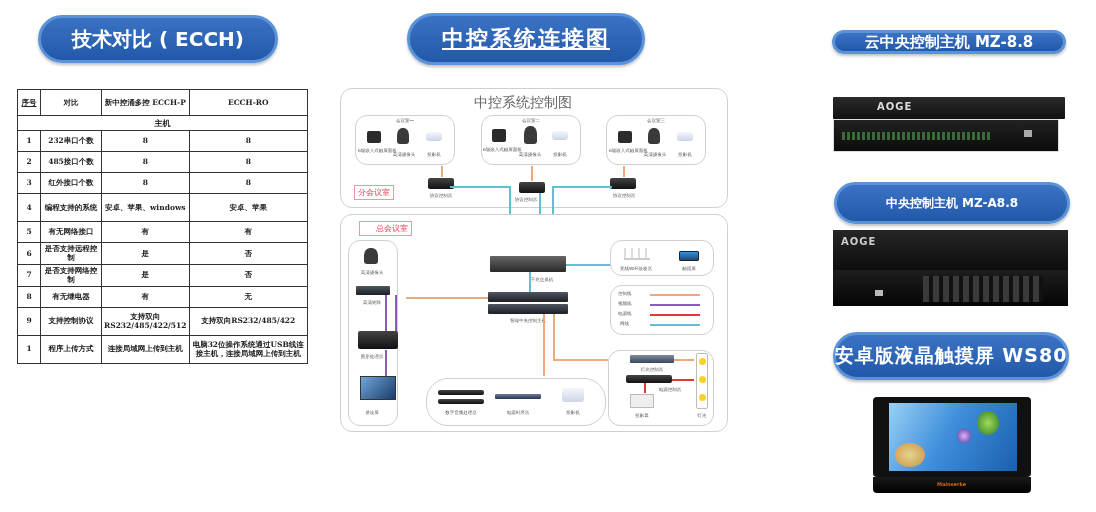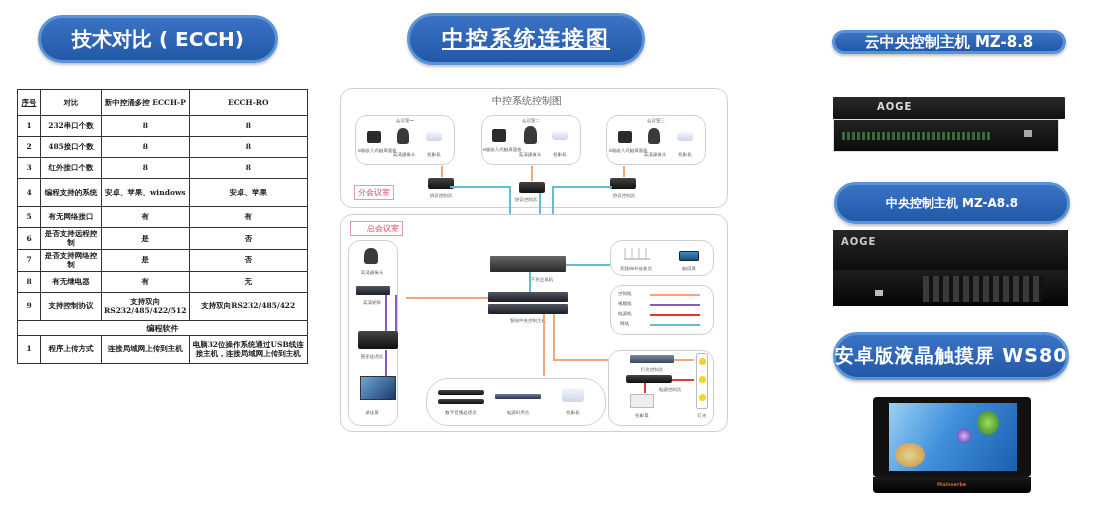--- a/index.html
+++ b/index.html
@@ -57,20 +57,23 @@
 <div class="pill" id="pill-tech">技术对比 ( ECCH)</div>
 
 <table id="compare-table">
   <tbody>
       <tr>
     <th class="c-no">序号</th>
     <th class="c-item">对比</th>
     <th class="c-p">新中控涌多控 ECCH-P</th>
     <th>ECCH-RO</th>
   </tr>
+  <tr class="sec">
+        <td colspan="4">主机</td>
+      </tr>
   <tr class="r1">
     <td>1</td>
     <td>232串口个数</td>
     <td>8</td>
     <td>8</td>
   </tr>
   <tr class="r1">
     <td>2</td>
     <td>485接口个数</td>
     <td>8</td>
@@ -111,38 +114,35 @@
     <td>有无继电器</td>
     <td>有</td>
     <td>无</td>
   </tr>
   <tr class="r2">
     <td>9</td>
     <td>支持控制协议</td>
     <td>支持双向RS232/485/422/512</td>
     <td>支持双向RS232/485/422</td>
   </tr>
-  <tr class="sec">
-        <td colspan="4">编程软件</td>
-      </tr>
   <tr class="r2">
     <td>1</td>
     <td>程序上传方式</td>
     <td>连接局域网上传到主机</td>
     <td>电脑32位操作系统通过USB线连接主机，连接局域网上传到主机</td>
   </tr>
 </tbody>
   </table>
 
 <div class="pill" id="pill-diagram">中控系统连接图</div>
 
 <div id="diagram">
 
   <div class="box" style="left:0;top:0;width:388px;height:120px;"></div>
-  <div class="lbl" style="left:152px;top:6px;font-size:10px;color:#666;">中控系统控制图</div>
+  <div class="lbl" style="left:134px;top:6px;font-size:14px;color:#666;">中控系统控制图</div>
   <div class="tag" style="left:14px;top:97px;">分会议室</div>
 
   <div class="box" style="left:15px;top:27px;width:100px;height:50px;"></div>
   <div class="lbl" style="left:50px;top:30px;width:30px;">会议室一</div>
   <div class="dev panel" style="left:27px;top:43px;width:14px;height:12px;"></div>
   <div class="dev cam" style="left:57px;top:40px;width:12px;height:16px;"></div>
   <div class="dev proj" style="left:86px;top:44px;width:16px;height:9px;"></div>
   <div class="lbl" style="left:18px;top:60px;width:34px;">6键嵌入式触屏面板</div>
   <div class="lbl" style="left:50px;top:64px;width:28px;">高清摄像头</div>
   <div class="lbl" style="left:83px;top:64px;width:22px;">投影机</div>
@@ -174,21 +174,21 @@
   <div class="dev blk" style="left:270px;top:90px;width:26px;height:11px;"></div>
   <div class="lbl" style="left:268px;top:105px;width:32px;">协议控制器</div>
 
   <div class="line h net" style="left:110px;top:98px;width:60px;"></div>
   <div class="line v net" style="left:169px;top:98px;height:70px;"></div>
   <div class="line v net" style="left:199px;top:105px;height:63px;"></div>
   <div class="line h net" style="left:212px;top:98px;width:60px;"></div>
   <div class="line v net" style="left:212px;top:98px;height:70px;"></div>
 
   <div class="box" style="left:0;top:126px;width:388px;height:218px;"></div>
-  <div class="tag" style="left:10px;top:133px;padding-left:16px;">总会议室</div>
+  <div class="tag" style="left:19px;top:133px;padding-left:16px;">总会议室</div>
 
   <div class="box" style="left:8px;top:152px;width:50px;height:186px;"></div>
   <div class="dev cam" style="left:24px;top:160px;width:14px;height:16px;"></div>
   <div class="lbl" style="left:12px;top:182px;width:40px;">高清摄像头</div>
   <div class="dev rack" style="left:16px;top:198px;width:34px;height:9px;"></div>
   <div class="lbl" style="left:12px;top:212px;width:40px;">高清矩阵</div>
   <div class="line v vid" style="left:45px;top:207px;height:36px;"></div>
   <div class="line v vid" style="left:55px;top:207px;height:36px;"></div>
   <div class="dev blk" style="left:18px;top:243px;width:40px;height:18px;"></div>
   <div class="lbl" style="left:12px;top:266px;width:40px;">图形处理器</div>

